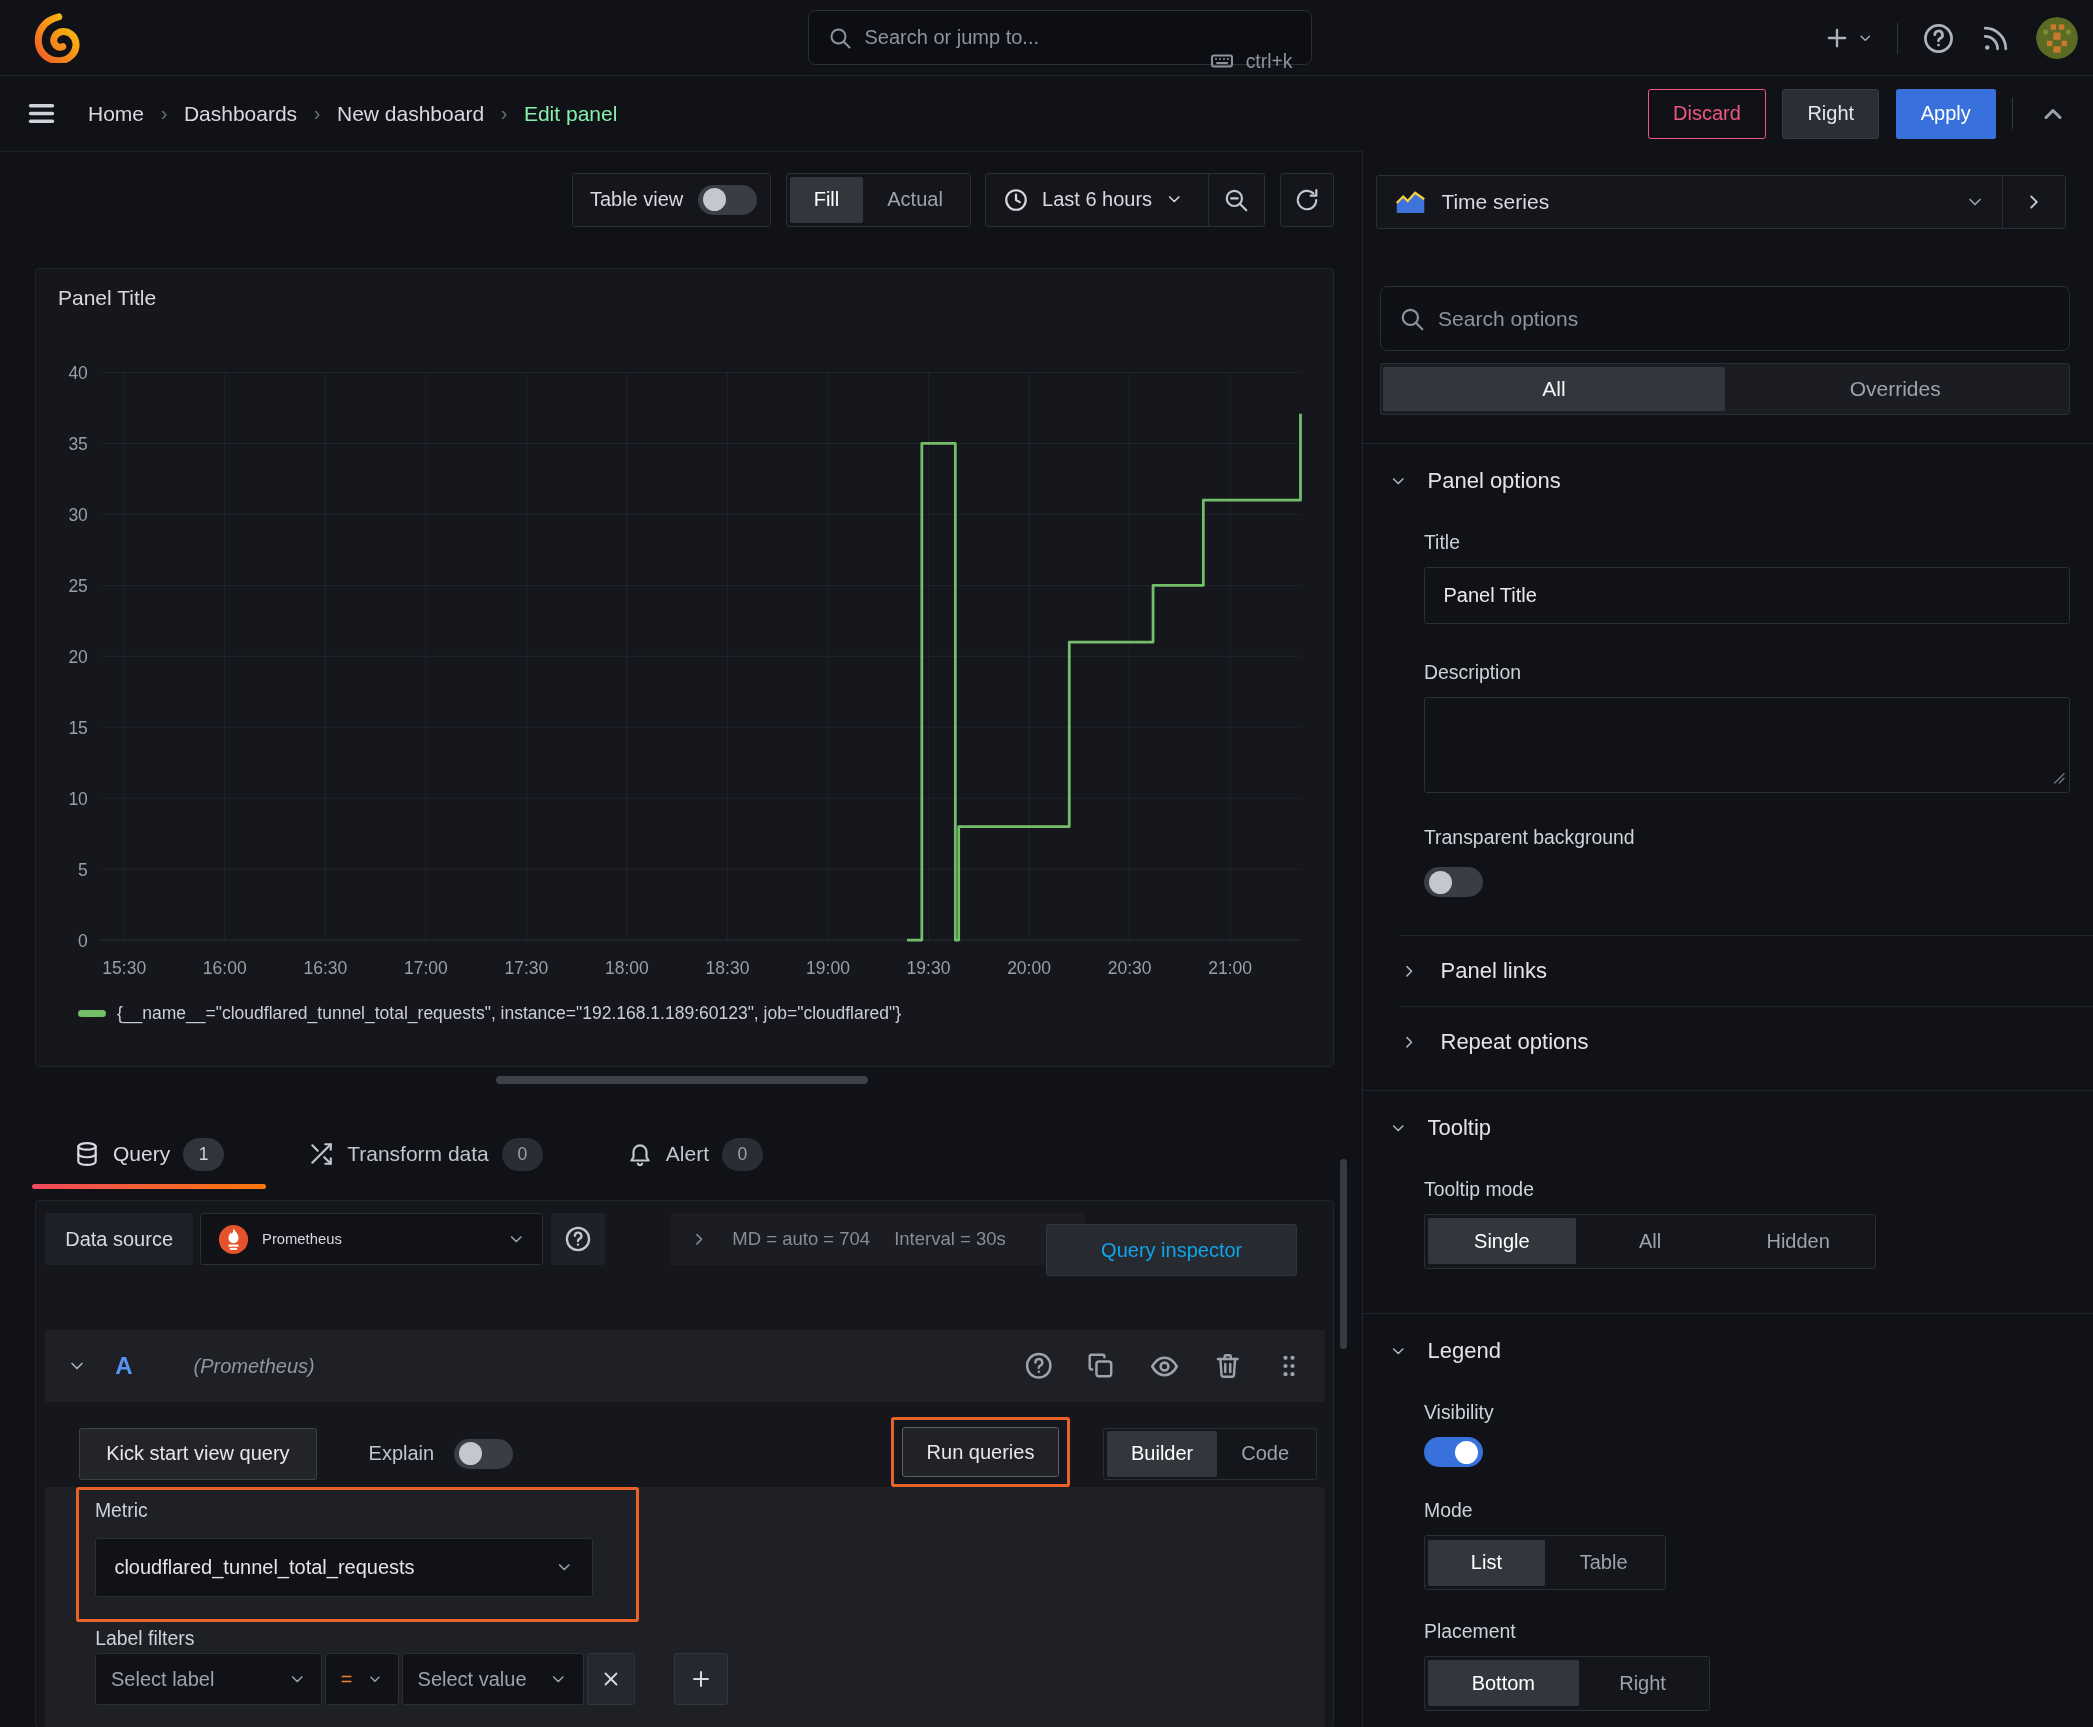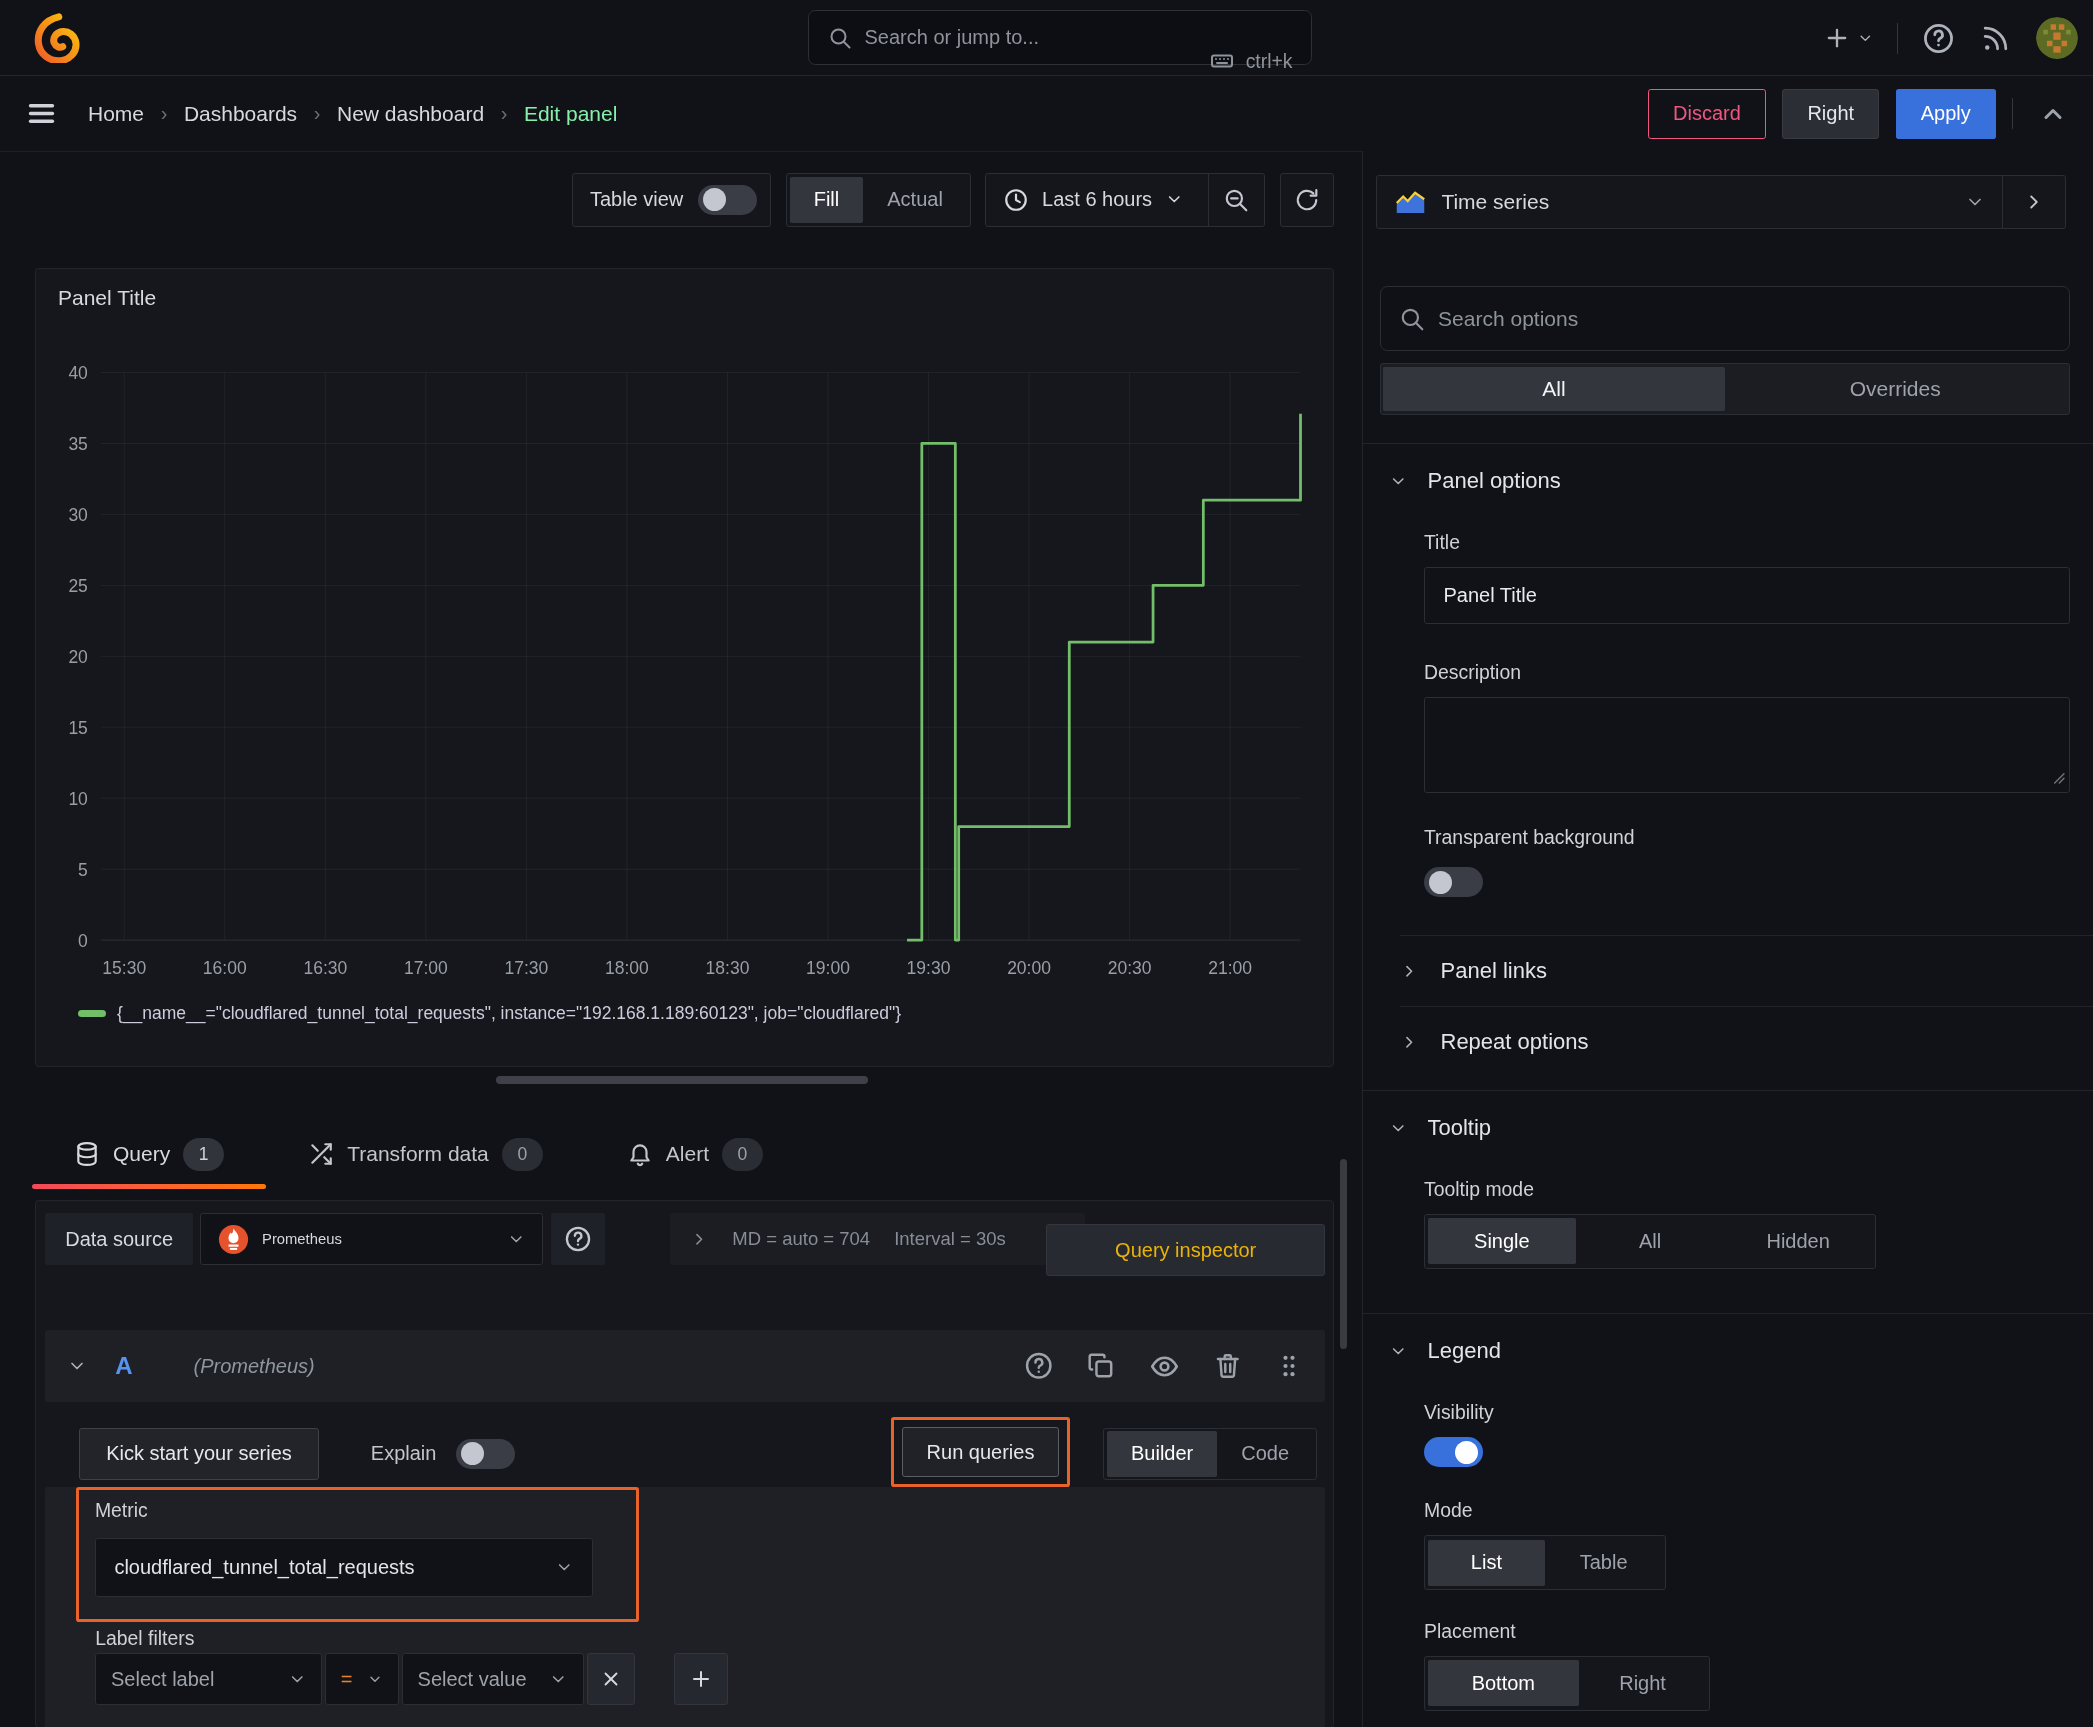--- a/index.html
+++ b/index.html
@@ -87,22 +87,22 @@
   .query-card { position:absolute; left:35px; top:1200px; width:1299px; height:528px;
     background:#15171d; border:0.9px solid #23252d; border-radius:3.7px; overflow:hidden; }
   .ds-row { position:absolute; left:9.2px; top:11px; width:1280px; height:54px; display:flex; align-items:center; }
   .chip { height:52px; background:#1f2128; border-radius:2.8px; display:flex; align-items:center;
     font-size:20px; color:#d8d9e0; padding:0 20px; }
   .picker { height:52px; background:#111217; border:0.9px solid #2c2e36; border-radius:2.8px;
     display:flex; align-items:center; gap:13px; padding:0 16.6px; margin-left:7.4px; width:343px; cursor:pointer; }
   .picker .chev { margin-left:auto; color:#9da2ab; }
   .help-chip { width:54px; justify-content:center; padding:0; margin-left:7.4px; color:#c4c7cf; cursor:pointer; }
   .md-chip { margin-left:65px; width:415px; gap:24px; color:#878c96; font-size:18.5px; background:#1b1d23; }
-  .inspector-btn { position:absolute; left:1001px; top:12px; width:279px; height:52px; background:#282a31;
-    border:0.9px solid #34363e; border-radius:2.8px; color:#eab308; font-size:20px;
+  .inspector-btn { position:absolute; left:1001px; top:12px; width:251px; height:52px; background:#282a31;
+    border:0.9px solid #34363e; border-radius:2.8px; color:#0ea5e9; font-size:20px;
     display:flex; align-items:center; justify-content:center; cursor:pointer; }
   .qrow-a { position:absolute; left:9.2px; top:129px; width:1280px; height:72px; background:#1e2026;
     border-radius:2.8px; display:flex; align-items:center; padding:0 22px; }
   .qref { color:#5794f2; font-size:24px; font-weight:bold; margin-left:28px; }
   .qds { color:#9096a0; font-size:20px; font-style:italic; margin-left:61px; }
   .qrow-icons { margin-left:auto; display:flex; align-items:center; gap:33px; color:#9da2ab; }
   .qtoolbar { position:absolute; left:9.2px; top:224px; width:1280px; height:57px; display:flex; align-items:center; }
   .kick-btn { margin-left:34px; height:52px; padding:0 26px; background:#222429; border:0.9px solid #3f4148;
     border-radius:2.8px; color:#e6e7eb; font-size:20px; display:flex; align-items:center; cursor:pointer; }
   .explain-label { margin-left:52px; font-size:20px; color:#c2c5cc; }
@@ -454,21 +454,21 @@
             <circle cx="15" cy="5" r="1.8"></circle>
             <circle cx="9" cy="12" r="1.8"></circle>
             <circle cx="15" cy="12" r="1.8"></circle>
             <circle cx="9" cy="19" r="1.8"></circle>
             <circle cx="15" cy="19" r="1.8"></circle>
           </svg>
       </div>
     </div>
 
     <div class="qtoolbar">
-      <button class="kick-btn">Kick start your series</button>
+      <button class="kick-btn">Kick start view query</button>
       <span class="explain-label">Explain</span>
       <span class="toggle">
           <span class="knob"></span>
         </span>
       <div class="run-wrap">
         <button class="run-btn">Run queries</button>
       </div>
       <div class="radiogroup bc-group" style="height:52px">
         <span class="opt sel">Builder</span>
         <span class="opt">Code</span>

